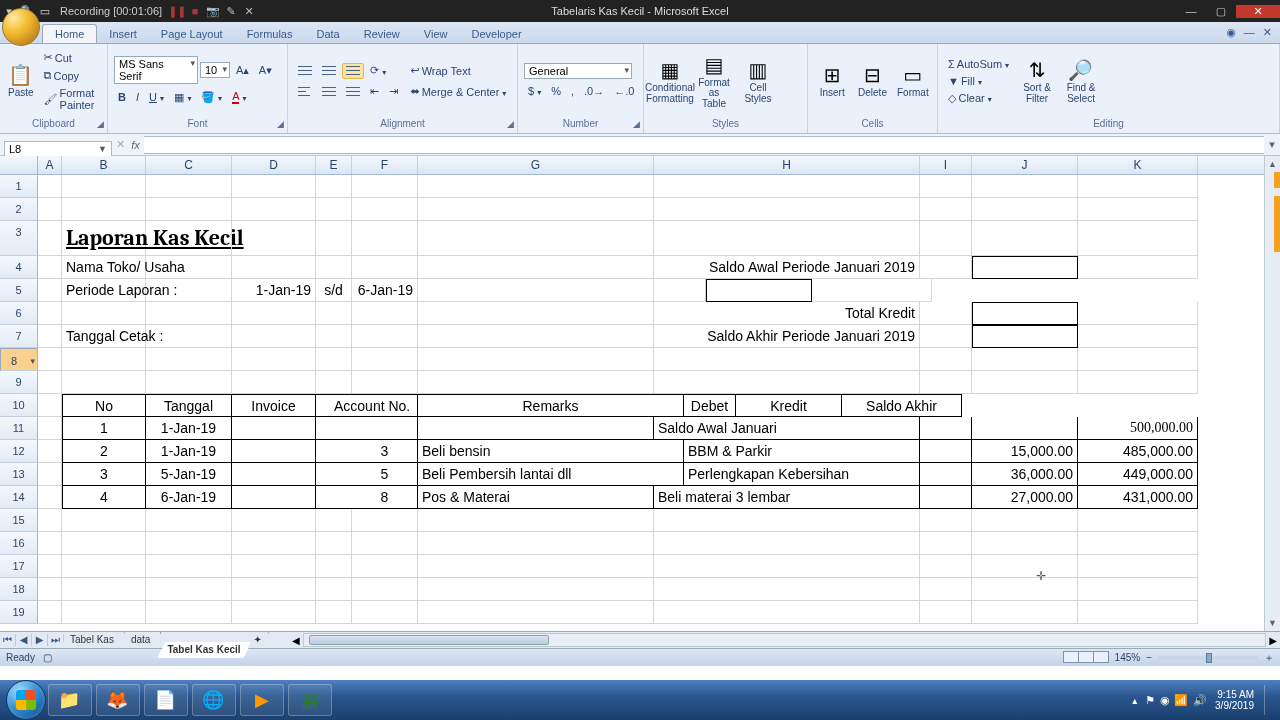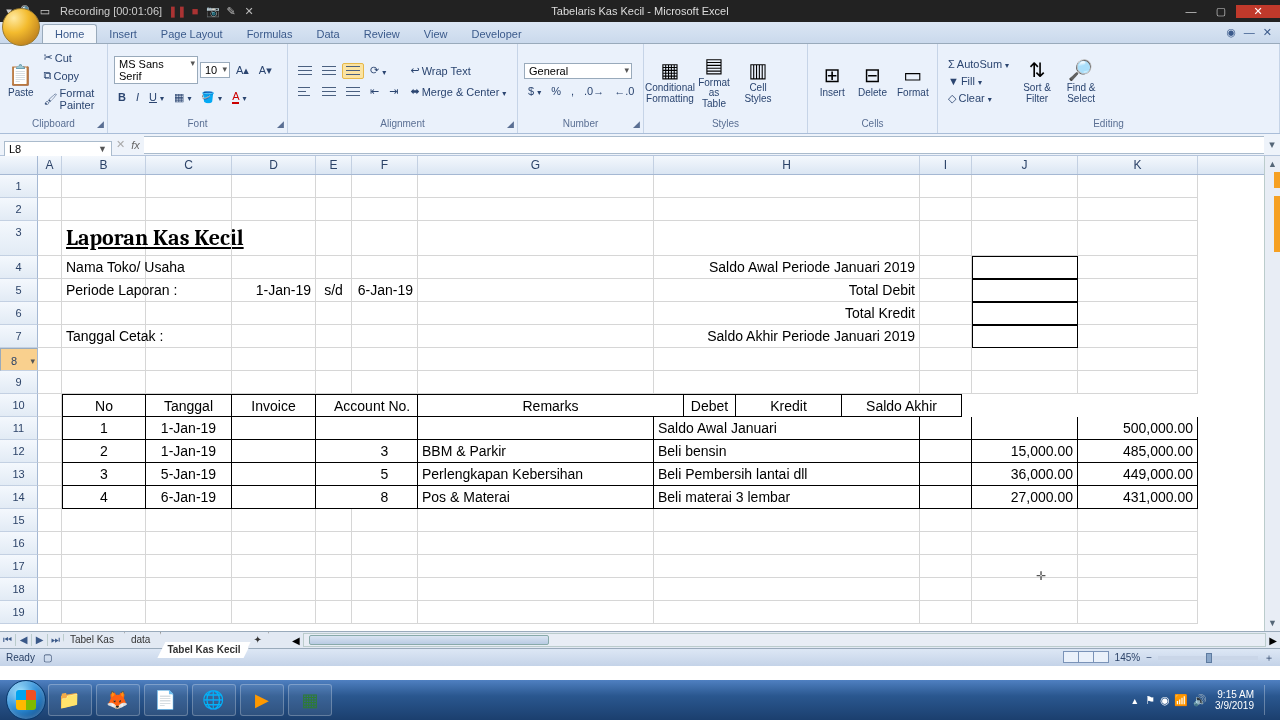--- a/index.html
+++ b/index.html
@@ -423,21 +423,20 @@
           <div class="c" style="width: 120px;"></div>
         </div>
         <div class="cell-row">
           <div class="c" style="width: 24px;"></div>
           <div class="c" style="width: 84px; overflow: visible;">Periode Laporan :</div>
           <div class="c" style="width: 86px;"></div>
           <div class="c r" style="width: 84px;">1-Jan-19</div>
           <div class="c cent" style="width: 36px;">s/d</div>
           <div class="c r" style="width: 66px;">6-Jan-19</div>
           <div class="c" style="width: 236px;"></div>
-          <div class="c r" style="width: 266px; overflow: visible;">Total Debit</div>
           <div class="c" style="width: 52px;"></div>
           <div class="c" style="width: 106px; border: 1px solid rgb(0, 0, 0);"></div>
           <div class="c" style="width: 120px;"></div>
         </div>
         <div class="cell-row">
           <div class="c" style="width: 24px;"></div>
           <div class="c" style="width: 84px;"></div>
           <div class="c" style="width: 86px;"></div>
           <div class="c" style="width: 84px;"></div>
           <div class="c" style="width: 36px;"></div>
@@ -503,44 +502,44 @@
           <div class="c" style="width: 24px;"></div>
           <div class="c cent" style="width: 84px; border-bottom: 1px solid rgb(0, 0, 0); border-right: 1px solid rgb(0, 0, 0); border-left: 1px solid rgb(0, 0, 0);">1</div>
           <div class="c cent" style="width: 86px; border-bottom: 1px solid rgb(0, 0, 0); border-right: 1px solid rgb(0, 0, 0);">1-Jan-19</div>
           <div class="c" style="width: 84px; border-bottom: 1px solid rgb(0, 0, 0); border-right: 1px solid rgb(0, 0, 0);"></div>
           <div class="c" style="width: 36px; border-bottom: 1px solid rgb(0, 0, 0); border-right: none; overflow: visible;"></div>
           <div class="c cent" style="width: 66px; border-bottom: 1px solid rgb(0, 0, 0); border-right: 1px solid rgb(0, 0, 0); justify-content: center;"></div>
           <div class="c" style="width: 236px; border-bottom: 1px solid rgb(0, 0, 0); border-right: 1px solid rgb(0, 0, 0);"></div>
           <div class="c" style="width: 266px; border-bottom: 1px solid rgb(0, 0, 0); border-right: 1px solid rgb(0, 0, 0);">Saldo Awal Januari</div>
           <div class="c r" style="width: 52px; border-bottom: 1px solid rgb(0, 0, 0); border-right: 1px solid rgb(0, 0, 0);"></div>
           <div class="c r" style="width: 106px; border-bottom: 1px solid rgb(0, 0, 0); border-right: 1px solid rgb(0, 0, 0);"></div>
-          <div class="c r" style="width: 120px; border-bottom: 1px solid rgb(0, 0, 0); border-right: 1px solid rgb(0, 0, 0);">500,000.00</div>
+          <div class="c r" style="width: 120px; border-bottom: 1px solid rgb(0, 0, 0); border-right: 1px solid rgb(0, 0, 0); font-family: Liberation Serif, serif;">500,000.00</div>
         </div>
         <div class="cell-row">
           <div class="c" style="width: 24px;"></div>
           <div class="c cent" style="width: 84px; border-bottom: 1px solid rgb(0, 0, 0); border-right: 1px solid rgb(0, 0, 0); border-left: 1px solid rgb(0, 0, 0);">2</div>
           <div class="c cent" style="width: 86px; border-bottom: 1px solid rgb(0, 0, 0); border-right: 1px solid rgb(0, 0, 0);">1-Jan-19</div>
           <div class="c" style="width: 84px; border-bottom: 1px solid rgb(0, 0, 0); border-right: 1px solid rgb(0, 0, 0);"></div>
           <div class="c" style="width: 36px; border-bottom: 1px solid rgb(0, 0, 0); border-right: none; overflow: visible;"></div>
           <div class="c cent" style="width: 66px; border-bottom: 1px solid rgb(0, 0, 0); border-right: 1px solid rgb(0, 0, 0); justify-content: center;">3</div>
+          <div class="c" style="width: 266px; border-bottom: 1px solid rgb(0, 0, 0); border-right: 1px solid rgb(0, 0, 0);">Beli bensin</div>
           <div class="c" style="width: 236px; border-bottom: 1px solid rgb(0, 0, 0); border-right: 1px solid rgb(0, 0, 0);">BBM &amp; Parkir</div>
-          <div class="c" style="width: 266px; border-bottom: 1px solid rgb(0, 0, 0); border-right: 1px solid rgb(0, 0, 0);">Beli bensin</div>
           <div class="c r" style="width: 52px; border-bottom: 1px solid rgb(0, 0, 0); border-right: 1px solid rgb(0, 0, 0);"></div>
           <div class="c r" style="width: 106px; border-bottom: 1px solid rgb(0, 0, 0); border-right: 1px solid rgb(0, 0, 0);">15,000.00</div>
           <div class="c r" style="width: 120px; border-bottom: 1px solid rgb(0, 0, 0); border-right: 1px solid rgb(0, 0, 0);">485,000.00</div>
         </div>
         <div class="cell-row">
           <div class="c" style="width: 24px;"></div>
           <div class="c cent" style="width: 84px; border-bottom: 1px solid rgb(0, 0, 0); border-right: 1px solid rgb(0, 0, 0); border-left: 1px solid rgb(0, 0, 0);">3</div>
           <div class="c cent" style="width: 86px; border-bottom: 1px solid rgb(0, 0, 0); border-right: 1px solid rgb(0, 0, 0);">5-Jan-19</div>
           <div class="c" style="width: 84px; border-bottom: 1px solid rgb(0, 0, 0); border-right: 1px solid rgb(0, 0, 0);"></div>
           <div class="c" style="width: 36px; border-bottom: 1px solid rgb(0, 0, 0); border-right: none; overflow: visible;"></div>
           <div class="c cent" style="width: 66px; border-bottom: 1px solid rgb(0, 0, 0); border-right: 1px solid rgb(0, 0, 0); justify-content: center;">5</div>
+          <div class="c" style="width: 266px; border-bottom: 1px solid rgb(0, 0, 0); border-right: 1px solid rgb(0, 0, 0);">Beli Pembersih lantai dll</div>
           <div class="c" style="width: 236px; border-bottom: 1px solid rgb(0, 0, 0); border-right: 1px solid rgb(0, 0, 0);">Perlengkapan Kebersihan</div>
-          <div class="c" style="width: 266px; border-bottom: 1px solid rgb(0, 0, 0); border-right: 1px solid rgb(0, 0, 0);">Beli Pembersih lantai dll</div>
           <div class="c r" style="width: 52px; border-bottom: 1px solid rgb(0, 0, 0); border-right: 1px solid rgb(0, 0, 0);"></div>
           <div class="c r" style="width: 106px; border-bottom: 1px solid rgb(0, 0, 0); border-right: 1px solid rgb(0, 0, 0);">36,000.00</div>
           <div class="c r" style="width: 120px; border-bottom: 1px solid rgb(0, 0, 0); border-right: 1px solid rgb(0, 0, 0);">449,000.00</div>
         </div>
         <div class="cell-row">
           <div class="c" style="width: 24px;"></div>
           <div class="c cent" style="width: 84px; border-bottom: 1px solid rgb(0, 0, 0); border-right: 1px solid rgb(0, 0, 0); border-left: 1px solid rgb(0, 0, 0);">4</div>
           <div class="c cent" style="width: 86px; border-bottom: 1px solid rgb(0, 0, 0); border-right: 1px solid rgb(0, 0, 0);">6-Jan-19</div>
           <div class="c" style="width: 84px; border-bottom: 1px solid rgb(0, 0, 0); border-right: 1px solid rgb(0, 0, 0);"></div>
           <div class="c" style="width: 36px; border-bottom: 1px solid rgb(0, 0, 0); border-right: none; overflow: visible;"></div>

